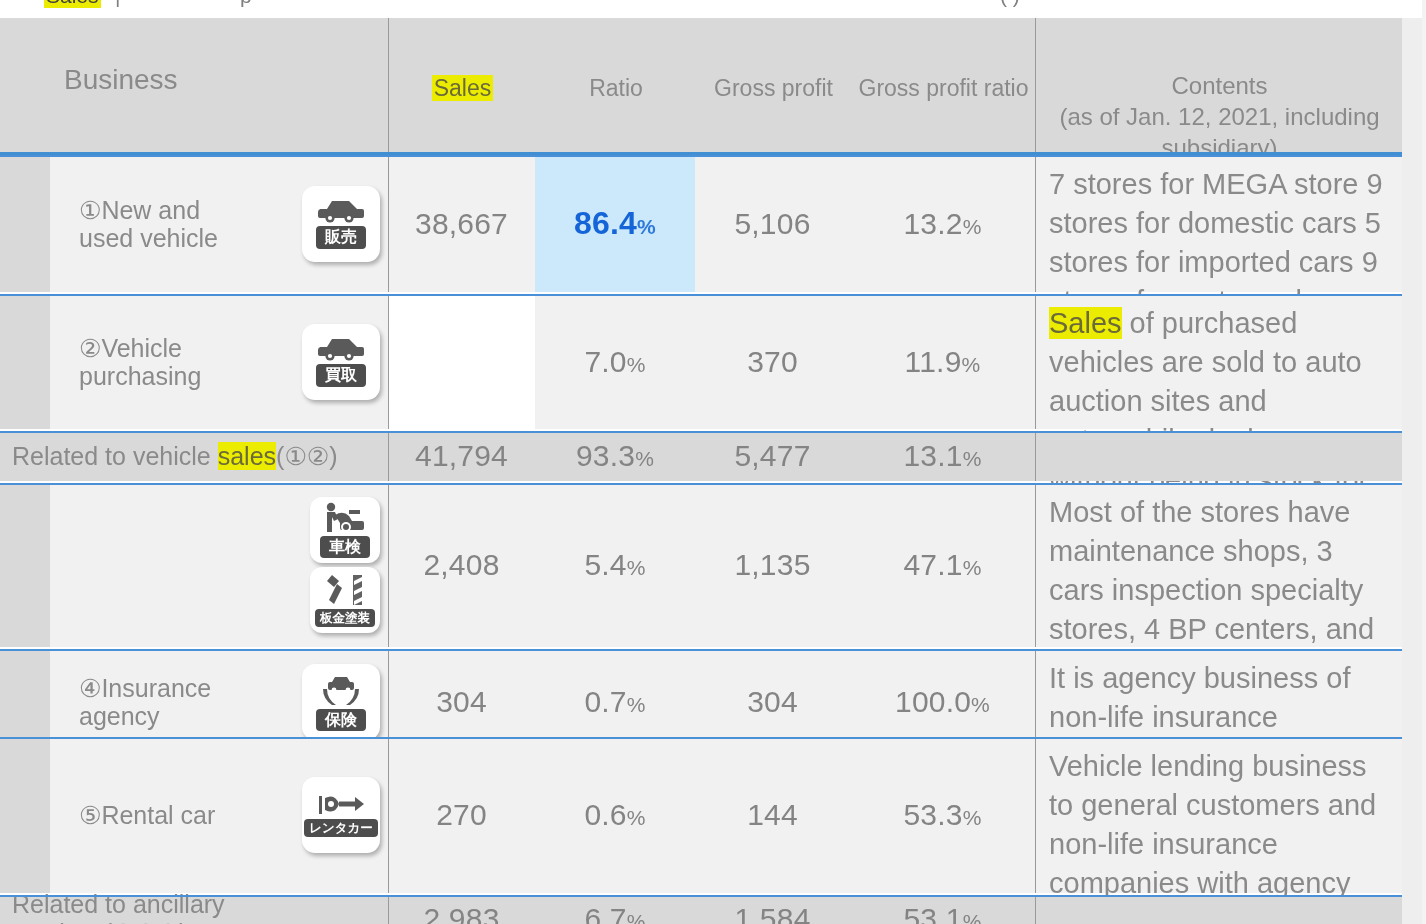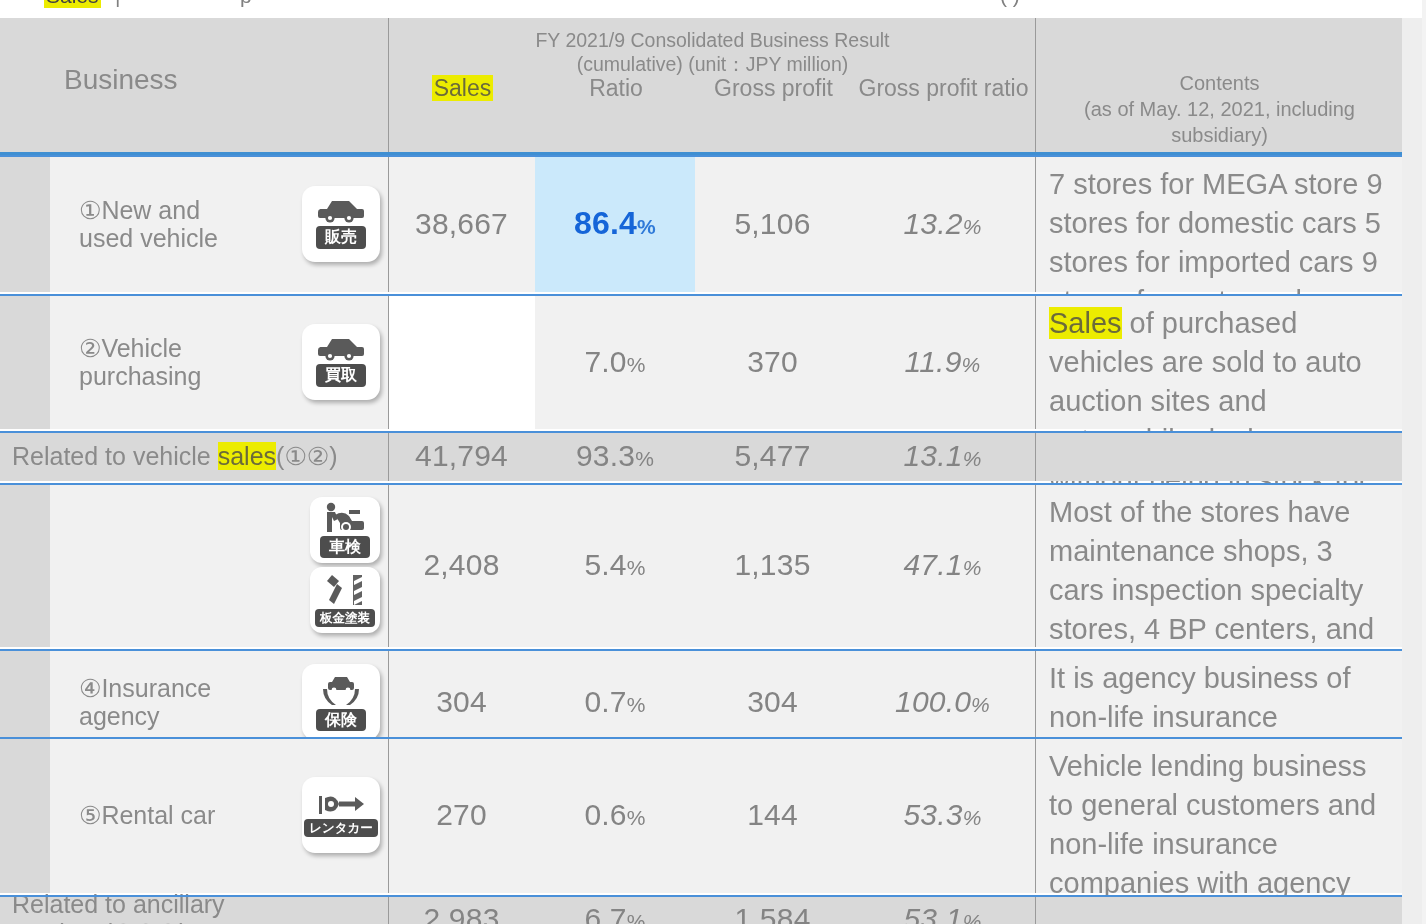--- a/index.html
+++ b/index.html
@@ -30,21 +30,21 @@
   
   .gutter{position:absolute;left:0;top:0;width:50px;height:100%;background:#d9d9d9;}
 
   .cell{position:absolute;top:0;height:100%;box-sizing:border-box;
         display:flex;align-items:center;}
   .c-biz{left:0;width:388px;background:#f1f1f1;}
   .c-biz.indent{left:50px;width:338px;padding-left:7px;}
   .c-sales{left:388px;width:147px;background:#f1f1f1;justify-content:center;}
   .c-ratio{left:535px;width:160px;background:#f1f1f1;justify-content:center;}
   .c-gp{left:695px;width:155px;background:#f1f1f1;justify-content:center;}
-  .c-gpr{left:850px;width:185px;background:#f1f1f1;justify-content:center;font-style:italic;}
+  .c-gpr{left:850px;width:185px;background:#f1f1f1;justify-content:center;}
   .c-cont{left:1035px;width:367px;background:#f1f1f1;align-items:flex-start;}
 
   .num{font-size:30px;color:#848484;letter-spacing:0.2px;white-space:nowrap;}
   .num .pct{font-size:21px;}
   .num.hl-blue{color:#1565d8;font-weight:bold;font-size:32px;}
   .num.hl-blue .pct{color:#2f7ad8;font-weight:bold;font-size:21px;}
 
   .biz-label{font-size:25px;color:#8a8a8a;line-height:1.12;padding-left:22px;max-width:215px;}
   .contents{font-size:29px;color:#8a8a8a;line-height:1.35;padding:10px 14px 0 14px;}
   .contents .hl{background:#ecec00;color:#6b6b3a;}
@@ -61,21 +61,21 @@
   .h-business-txt{position:absolute;left:64px;top:46px;font-size:28px;color:#8a8a8a;}
   .h-group{position:absolute;left:0;top:10px;width:647px;text-align:center;
       font-size:19.5px;color:#8a8a8a;line-height:1.25;}
   .h-col{position:absolute;top:58px;text-align:center;font-size:23px;color:#8a8a8a;line-height:1.1;}
   .hcol-sales{left:0;width:147px;}
   .hcol-sales .hl{background:#ecec00;color:#6b6b3a;padding:0 2px;}
   .hcol-ratio{left:147px;width:160px;}
   .hcol-gp{left:307px;width:155px;}
   .hcol-gpr{left:462px;width:185px;}
   .h-cont-txt{position:absolute;left:0;top:52px;width:367px;text-align:center;
-      font-size:20px;color:#8a8a8a;line-height:1.3;}
+      font-size:24px;color:#8a8a8a;line-height:1.3;}
 
   
   .sep-blue{position:absolute;left:0;width:1402px;height:2px;background:#4a90d9;}
   .vline{position:absolute;top:0;height:100%;width:1px;background:#9a9a9a;}
 
   .subtotal{background:#d9d9d9 !important;}
   .subtotal-label{font-size:25px;color:#8a8a8a;padding-left:12px;}
   .subtotal-label .hl{background:#ecec00;color:#6b6b3a;}
 
   .blue-cell{background:#cbe9fb !important;}
@@ -106,33 +106,29 @@
   </div>
 
   <div class="tbl">
 
     <div class="hdr">
       <div class="h-topline"></div>
       <div class="hc h-biz">
         <div class="h-business-txt">Business</div>
       </div>
       <div class="hc h-mid">
-        <div class="h-group">
-          <div>FY 2021/9 Consolidated Business Result</div>
-          <div>(cumulative) (unit：JPY million)</div>
-        </div>
         <div class="h-col hcol-sales"><span class="hl">Sales</span></div>
         <div class="h-col hcol-ratio">Ratio</div>
         <div class="h-col hcol-gp">Gross profit</div>
         <div class="h-col hcol-gpr">Gross profit ratio</div>
       </div>
       <div class="hc h-cont">
         <div class="h-cont-txt">
           <div>Contents</div>
-          <div>(as of May. 12, 2021, including</div>
+          <div>(as of Jan. 12, 2021, including</div>
           <div>subsidiary)</div>
         </div>
       </div>
       <div class="h-botline"></div>
     </div>
 
     <div id="rows-host">
         <div class="row" style="top:137px;height:137px;">
           <div class="gutter"></div>
           <div class="cell c-biz indent">

